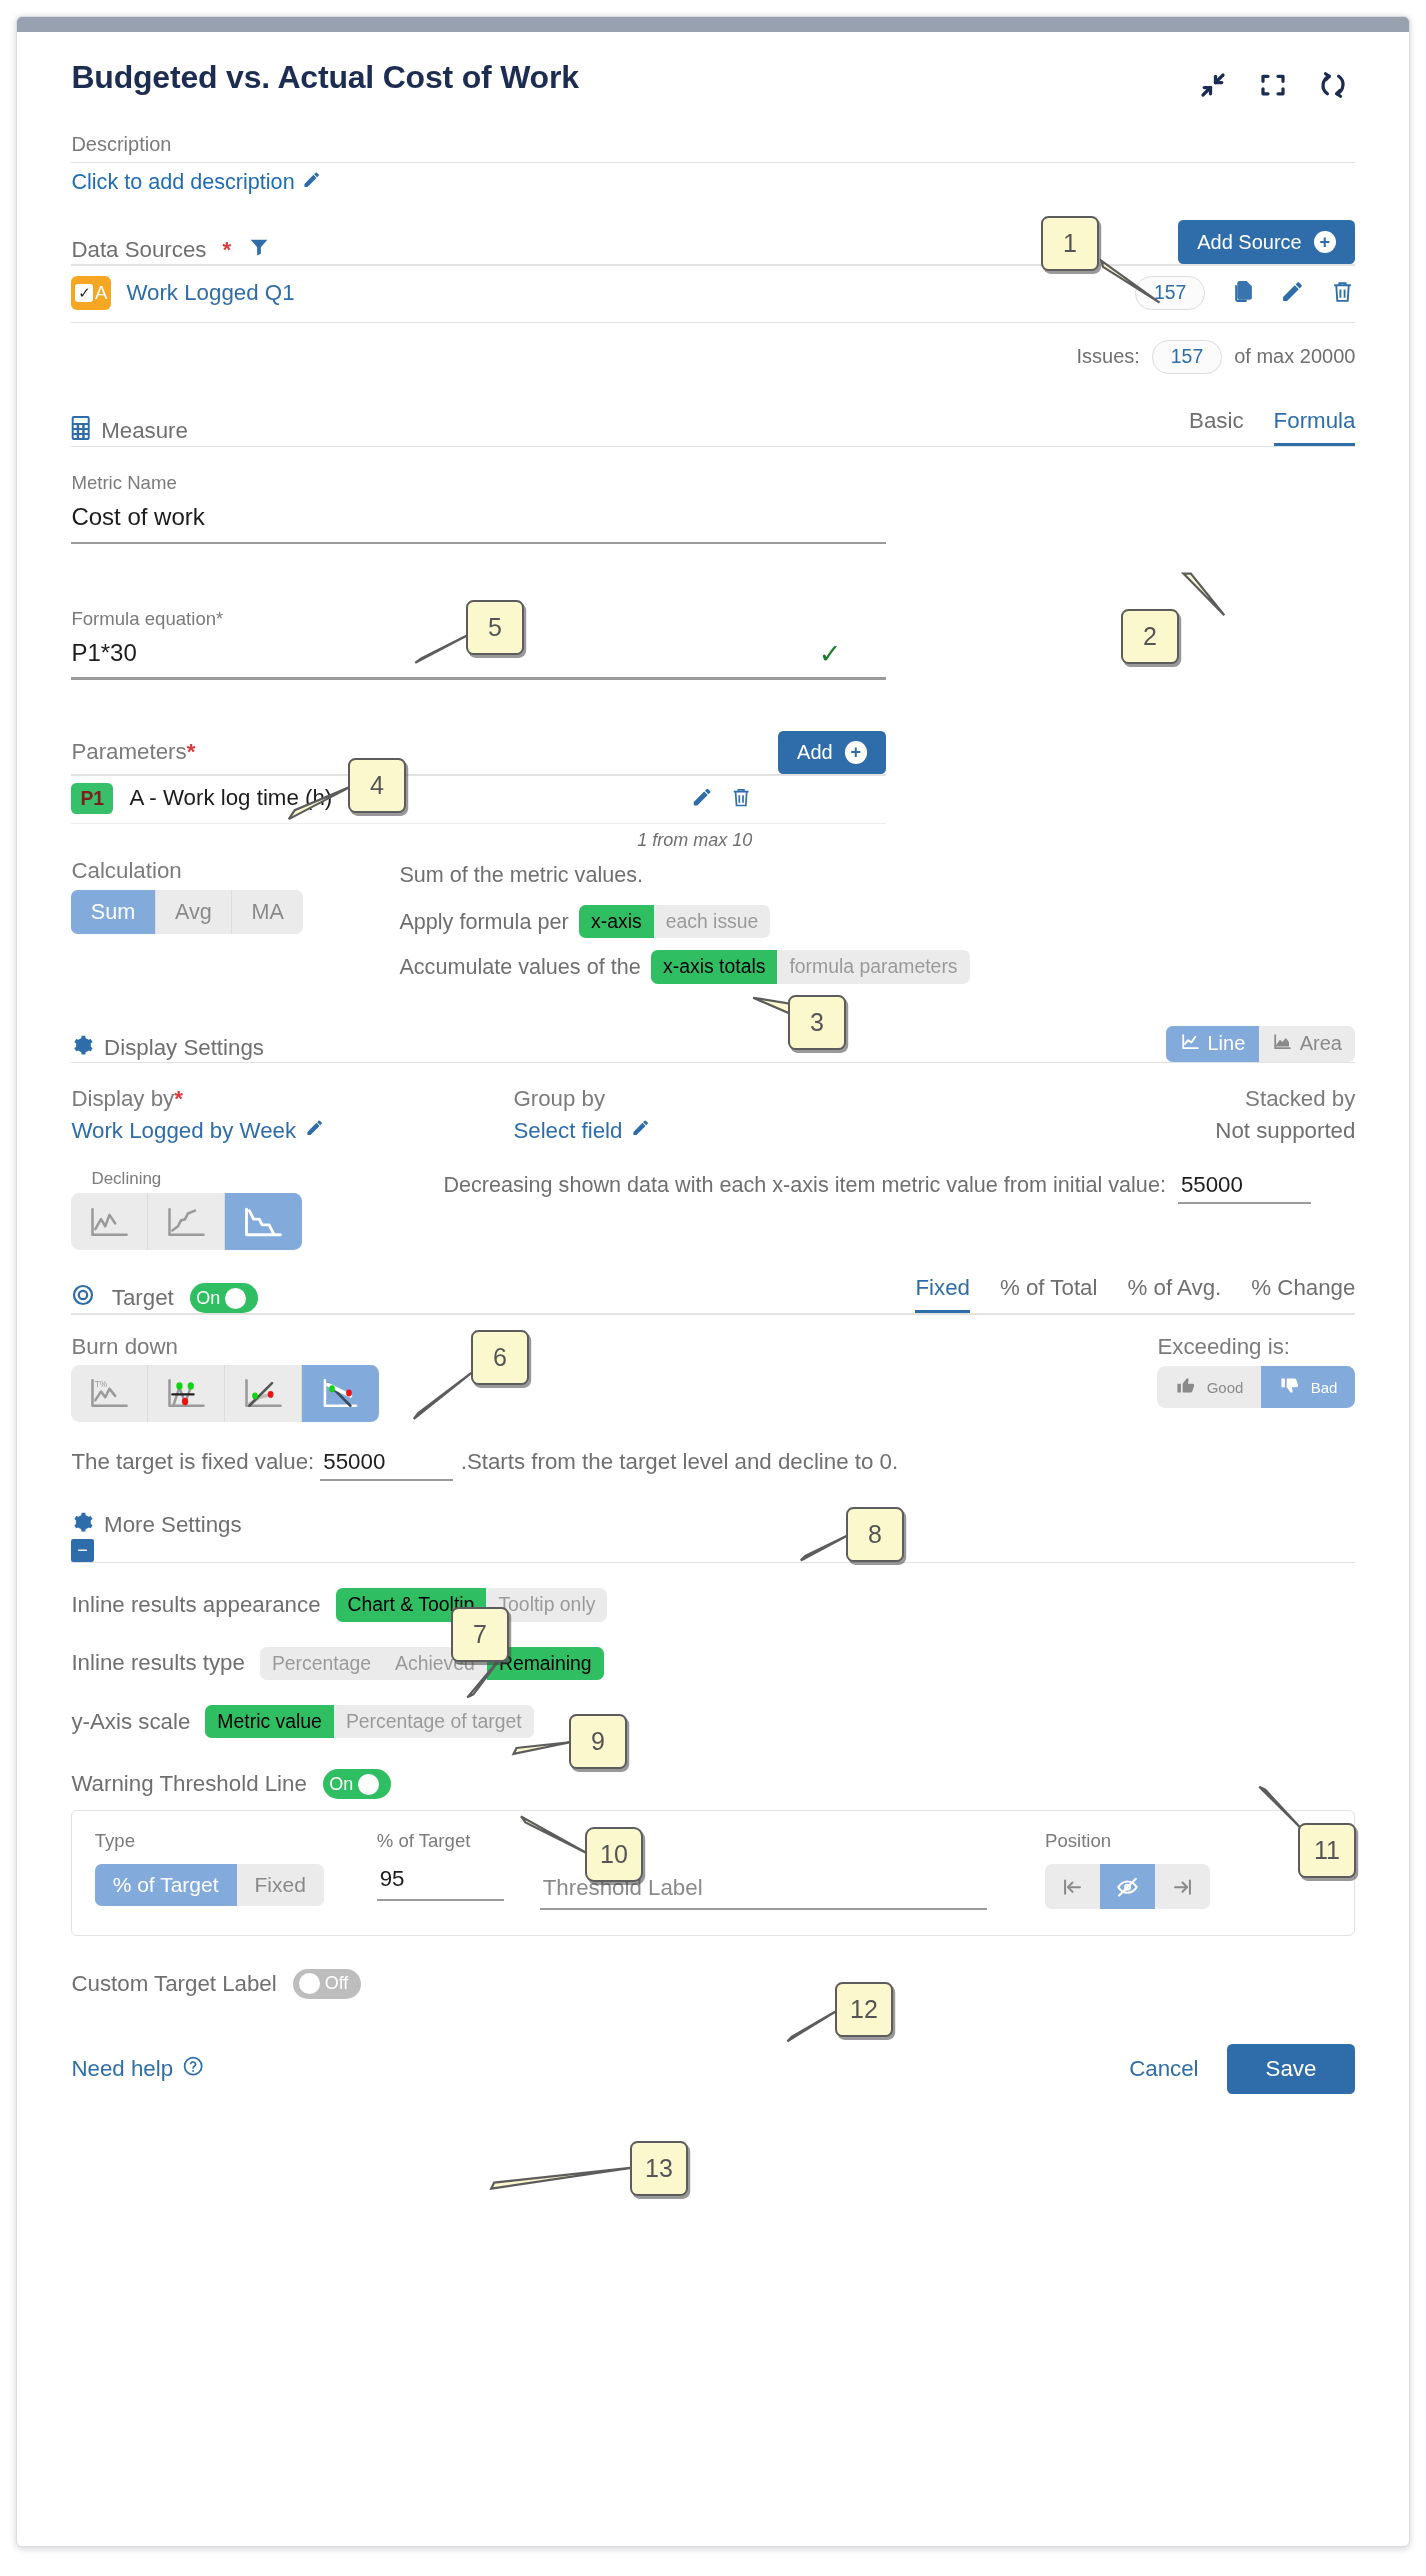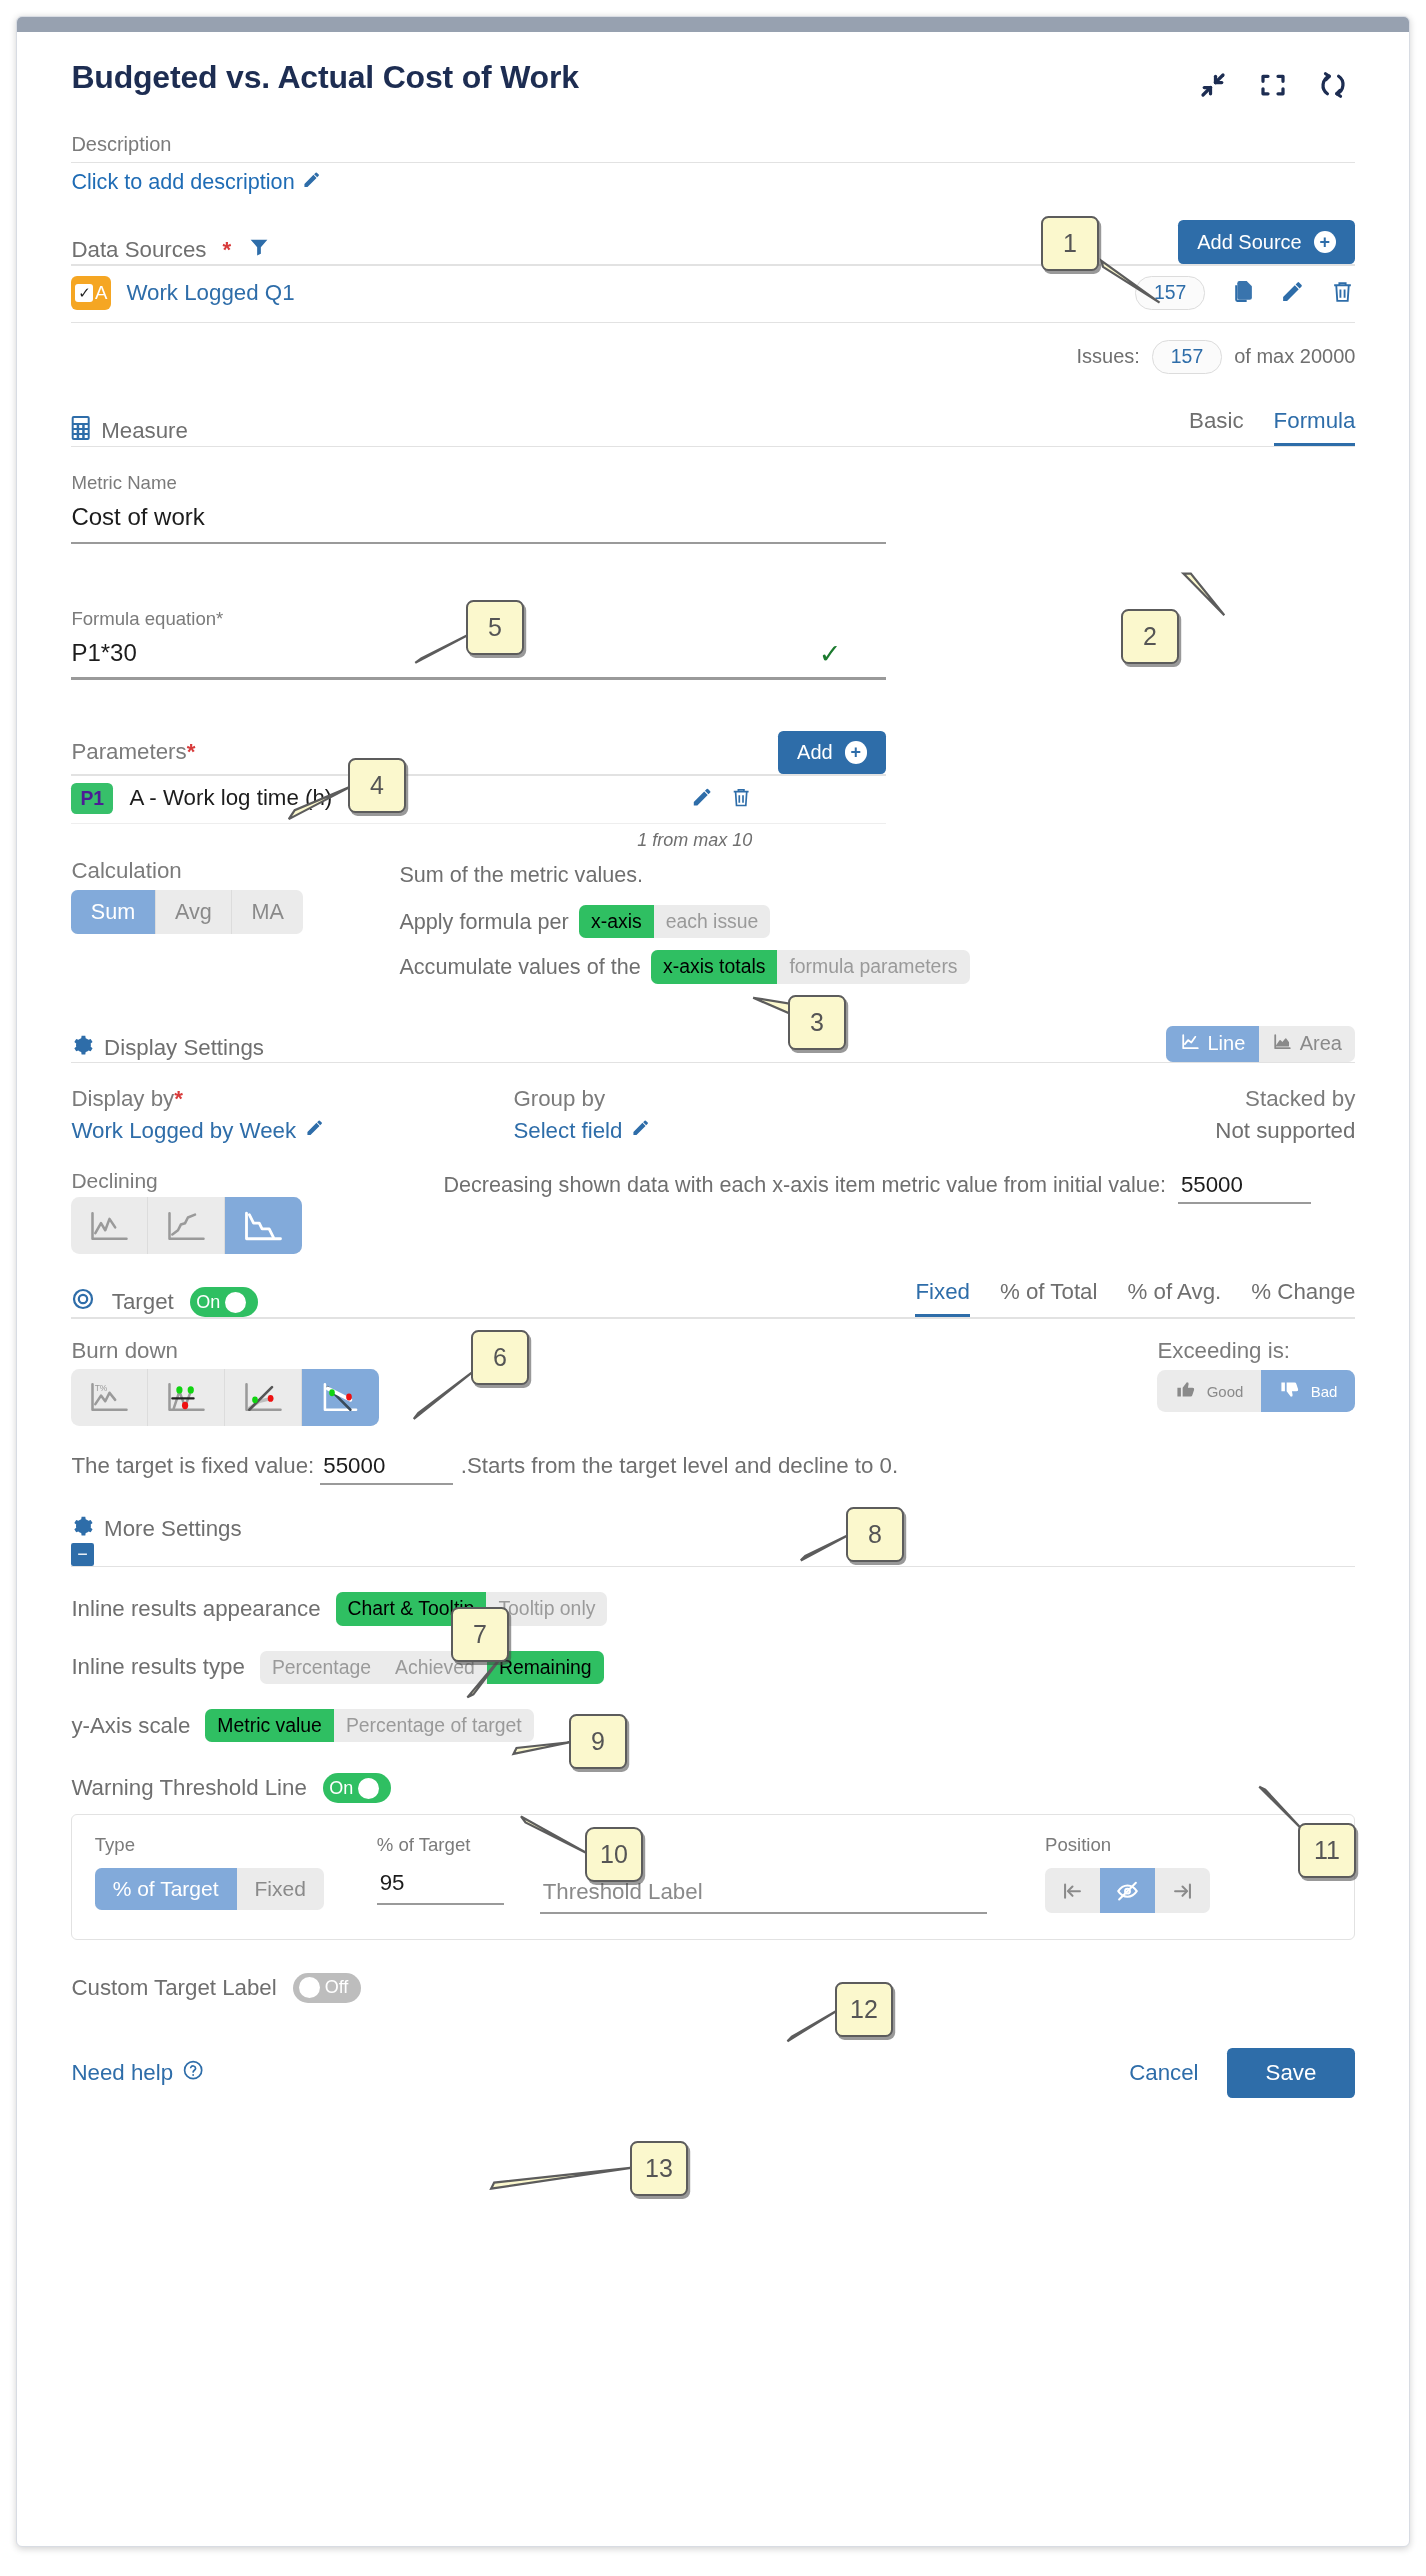--- a/index.html
+++ b/index.html
@@ -74,21 +74,21 @@
   .field .flabel { font-size:18.6px; }
   .field-val { font-size:24px; color:#1c1c1c; padding:9px 0 10.4px; }
   .underline { height:2.2px; background:#9a9a9a; }
 
   .formula-row { display:flex; align-items:center; justify-content:space-between; }
   .ok-check { color:#1b7a2e; font-size:27px; padding-right:45px; }
 
   
   .params-head { display:flex; align-items:center; justify-content:space-between; width:815px; margin-top:51px;}
   .param-row { display:flex; align-items:center; width:815px; padding:7.4px 0 9px; border-bottom:1.5px solid #eeeeee;}
-  .p-badge { background:#37c06a; color:#4c1d95; font-size:19.4px; border-radius:5.2px; padding:3.7px 9px; font-weight:600;}
+  .p-badge { background:#37c06a; color:#7f1d1d; font-size:19.4px; border-radius:5.2px; padding:3.7px 9px; font-weight:600;}
   .param-name { font-size:22.3px; color:#1c1c1c; margin-left:16.4px; flex:1;}
   .param-icons { display:flex; gap:16.4px; align-items:center; padding-right:134px;}
   .param-max { width:815px; text-align:right; font-size:18px; color:#6f6f6f; font-style:italic; padding-top:6px; padding-right:134px;}
 
   
   .calc-wrap { display:flex; margin-top:7.4px; }
   .calc-left { width:328px; }
   .calc-left .flabel { font-size:22.3px; }
   .seg { display:inline-flex; background:#ebebeb; border-radius:6.7px; overflow:hidden; margin-top:6px;}
   .seg > div { padding:9px 19.4px; font-size:21.6px; color:#8a8a8a; border-right:1.5px solid #dcdcdc; cursor:pointer;}
@@ -107,21 +107,21 @@
   .disp-col.c3 { text-align:right; }
   .disp-val { color:#2e6da9; font-size:22.3px; margin-top:6px; display:flex; align-items:center; gap:9px;}
   .disp-val.plain { color:#6f6f6f; justify-content:flex-end;}
   .seg-chart { display:inline-flex; background:#ebebeb; border-radius:6.7px; overflow:hidden;}
   .seg-chart > div { padding:6px 13.4px; font-size:20px; color:#8a8a8a; display:flex; align-items:center; gap:6.7px; cursor:pointer;}
   .seg-chart > div.on-blue { background:#82aada; color:#fff; }
 
   
   .decl-wrap { display:flex; margin-top:25px; }
   .decl-left { width:372px; }
-  .decl-left .flabel { font-size:21px; }
+  .decl-left .flabel { font-size:17px;margin-left:20px; }
   .icon-seg { display:inline-flex; background:#ebebeb; border-radius:8.2px; overflow:hidden; margin-top:4.5px;}
   .icon-seg > div { width:77px; height:57px; display:flex; align-items:center; justify-content:center; border-right:1.5px solid #dcdcdc; cursor:pointer;}
   .icon-seg > div:last-child { border-right:none; }
   .icon-seg > div.on-blue { background:#82aada; }
   .decl-right { flex:1; font-size:21.6px; color:#6f6f6f; padding-top:3px;}
   .inline-input { display:inline-block; min-width:133px; border-bottom:2.2px solid #9a9a9a; color:#1c1c1c; font-size:22.3px; padding:0 3px 4.5px; margin-left:6px;}
 
   
   .target-row { display:flex; align-items:flex-end; justify-content:space-between; margin-top:25px;}
   .target-left { display:flex; align-items:center; gap:16.4px; font-size:22.3px; color:#6f6f6f;}

